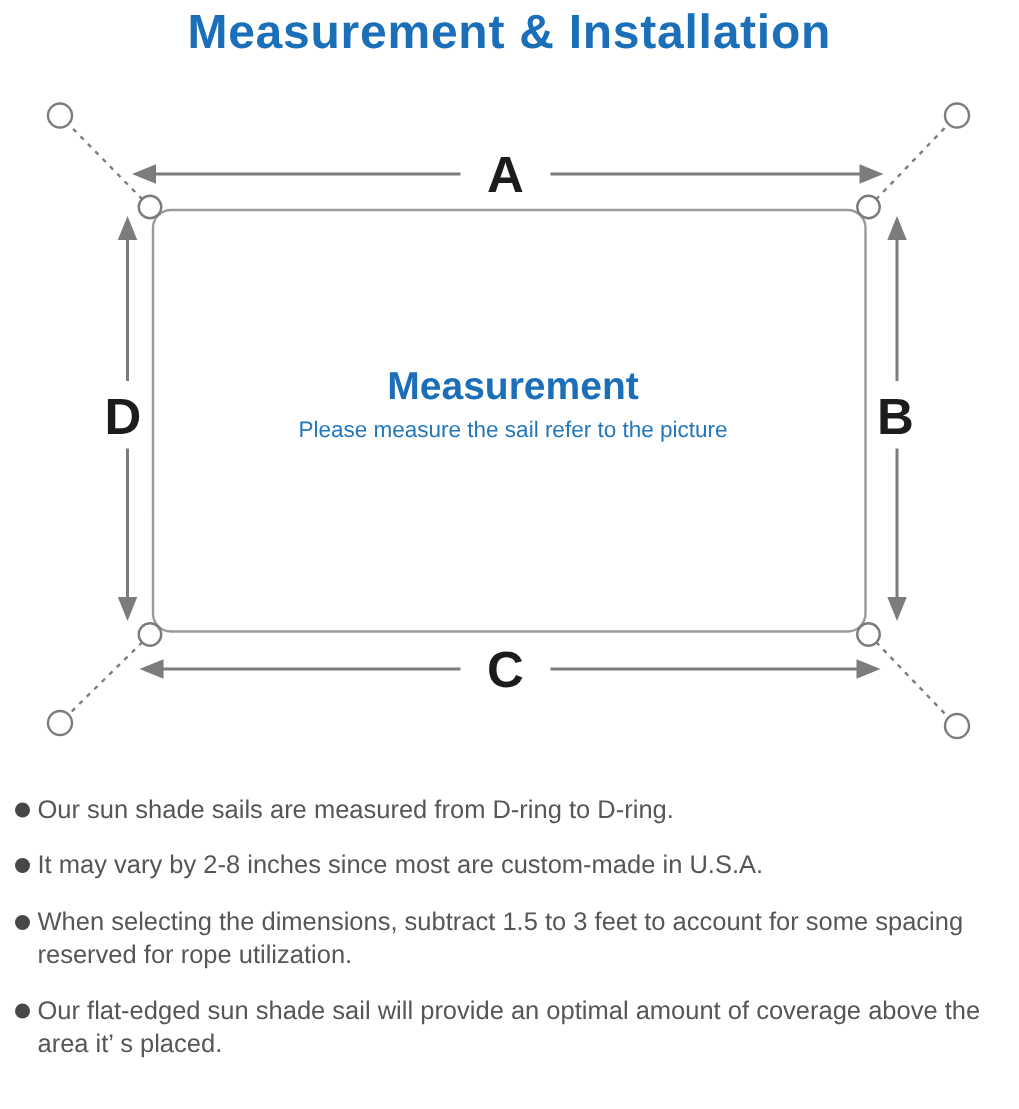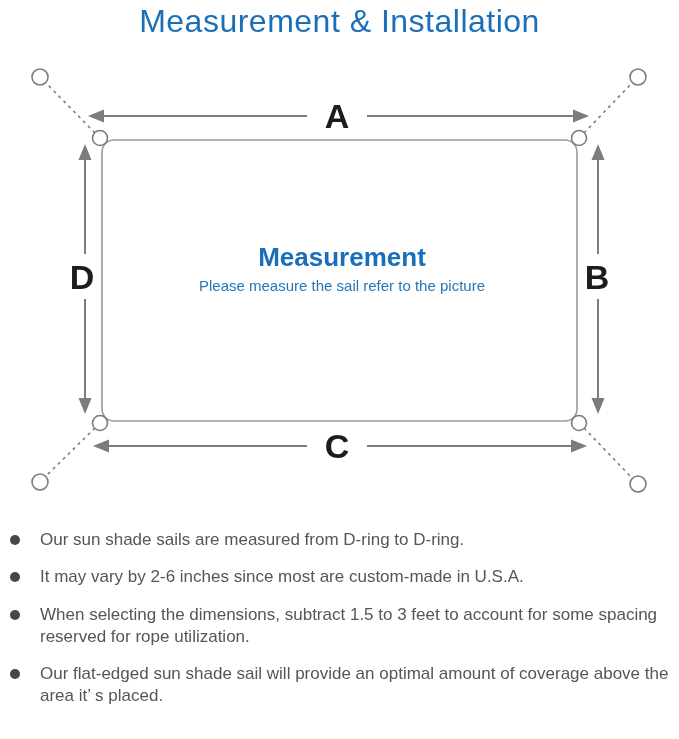--- a/index.html
+++ b/index.html
@@ -10,21 +10,21 @@
   body {
     width: 679px;
     height: 739px;
     overflow: hidden;
     font-family: "Liberation Sans", sans-serif;
   }
   .page-title {
     margin: 2px 0 0 0;
     text-align: center;
     font-size: 32px;
-    font-weight: 400;
+    font-weight: 700;
     line-height: 1.2;
     color: var(--accent-blue, #1b6fb8);
     letter-spacing: 0.5px;
   }
   .diagram-svg {
     display: block;
     margin-top: 14px;
     width: 679px;
     height: 455px;
   }
@@ -79,21 +79,21 @@
     text-anchor: middle;
   }
   .notes {
     list-style: none;
     margin: 20px 0 0 0;
     padding: 0 8px 0 10px;
   }
   .note-item {
     display: flex;
     align-items: flex-start;
-    gap: 20px;
+    gap: 5px;
     margin-bottom: 15px;
   }
   .bullet-dot {
     flex: 0 0 auto;
     width: 10px;
     height: 10px;
     border-radius: 50%;
     background: var(--bullet-gray, #474747);
     margin-top: 6px;
   }
@@ -173,21 +173,21 @@
     </g>
   </svg>
 
   <ul class="notes">
     <li class="note-item">
       <span class="bullet-dot"></span>
       <span class="note-text">Our sun shade sails are measured from D-ring to D-ring.</span>
     </li>
     <li class="note-item">
       <span class="bullet-dot"></span>
-      <span class="note-text">It may vary by 2-6 inches since most are custom-made in U.S.A.</span>
+      <span class="note-text">It may vary by 2-8 inches since most are custom-made in U.S.A.</span>
     </li>
     <li class="note-item">
       <span class="bullet-dot"></span>
       <span class="note-text">When selecting the dimensions, subtract 1.5 to 3 feet to account for some spacing reserved for rope utilization.</span>
     </li>
     <li class="note-item">
       <span class="bullet-dot"></span>
       <span class="note-text">Our flat-edged sun shade sail will provide an optimal amount of coverage above the area it’ s placed.</span>
     </li>
   </ul>

